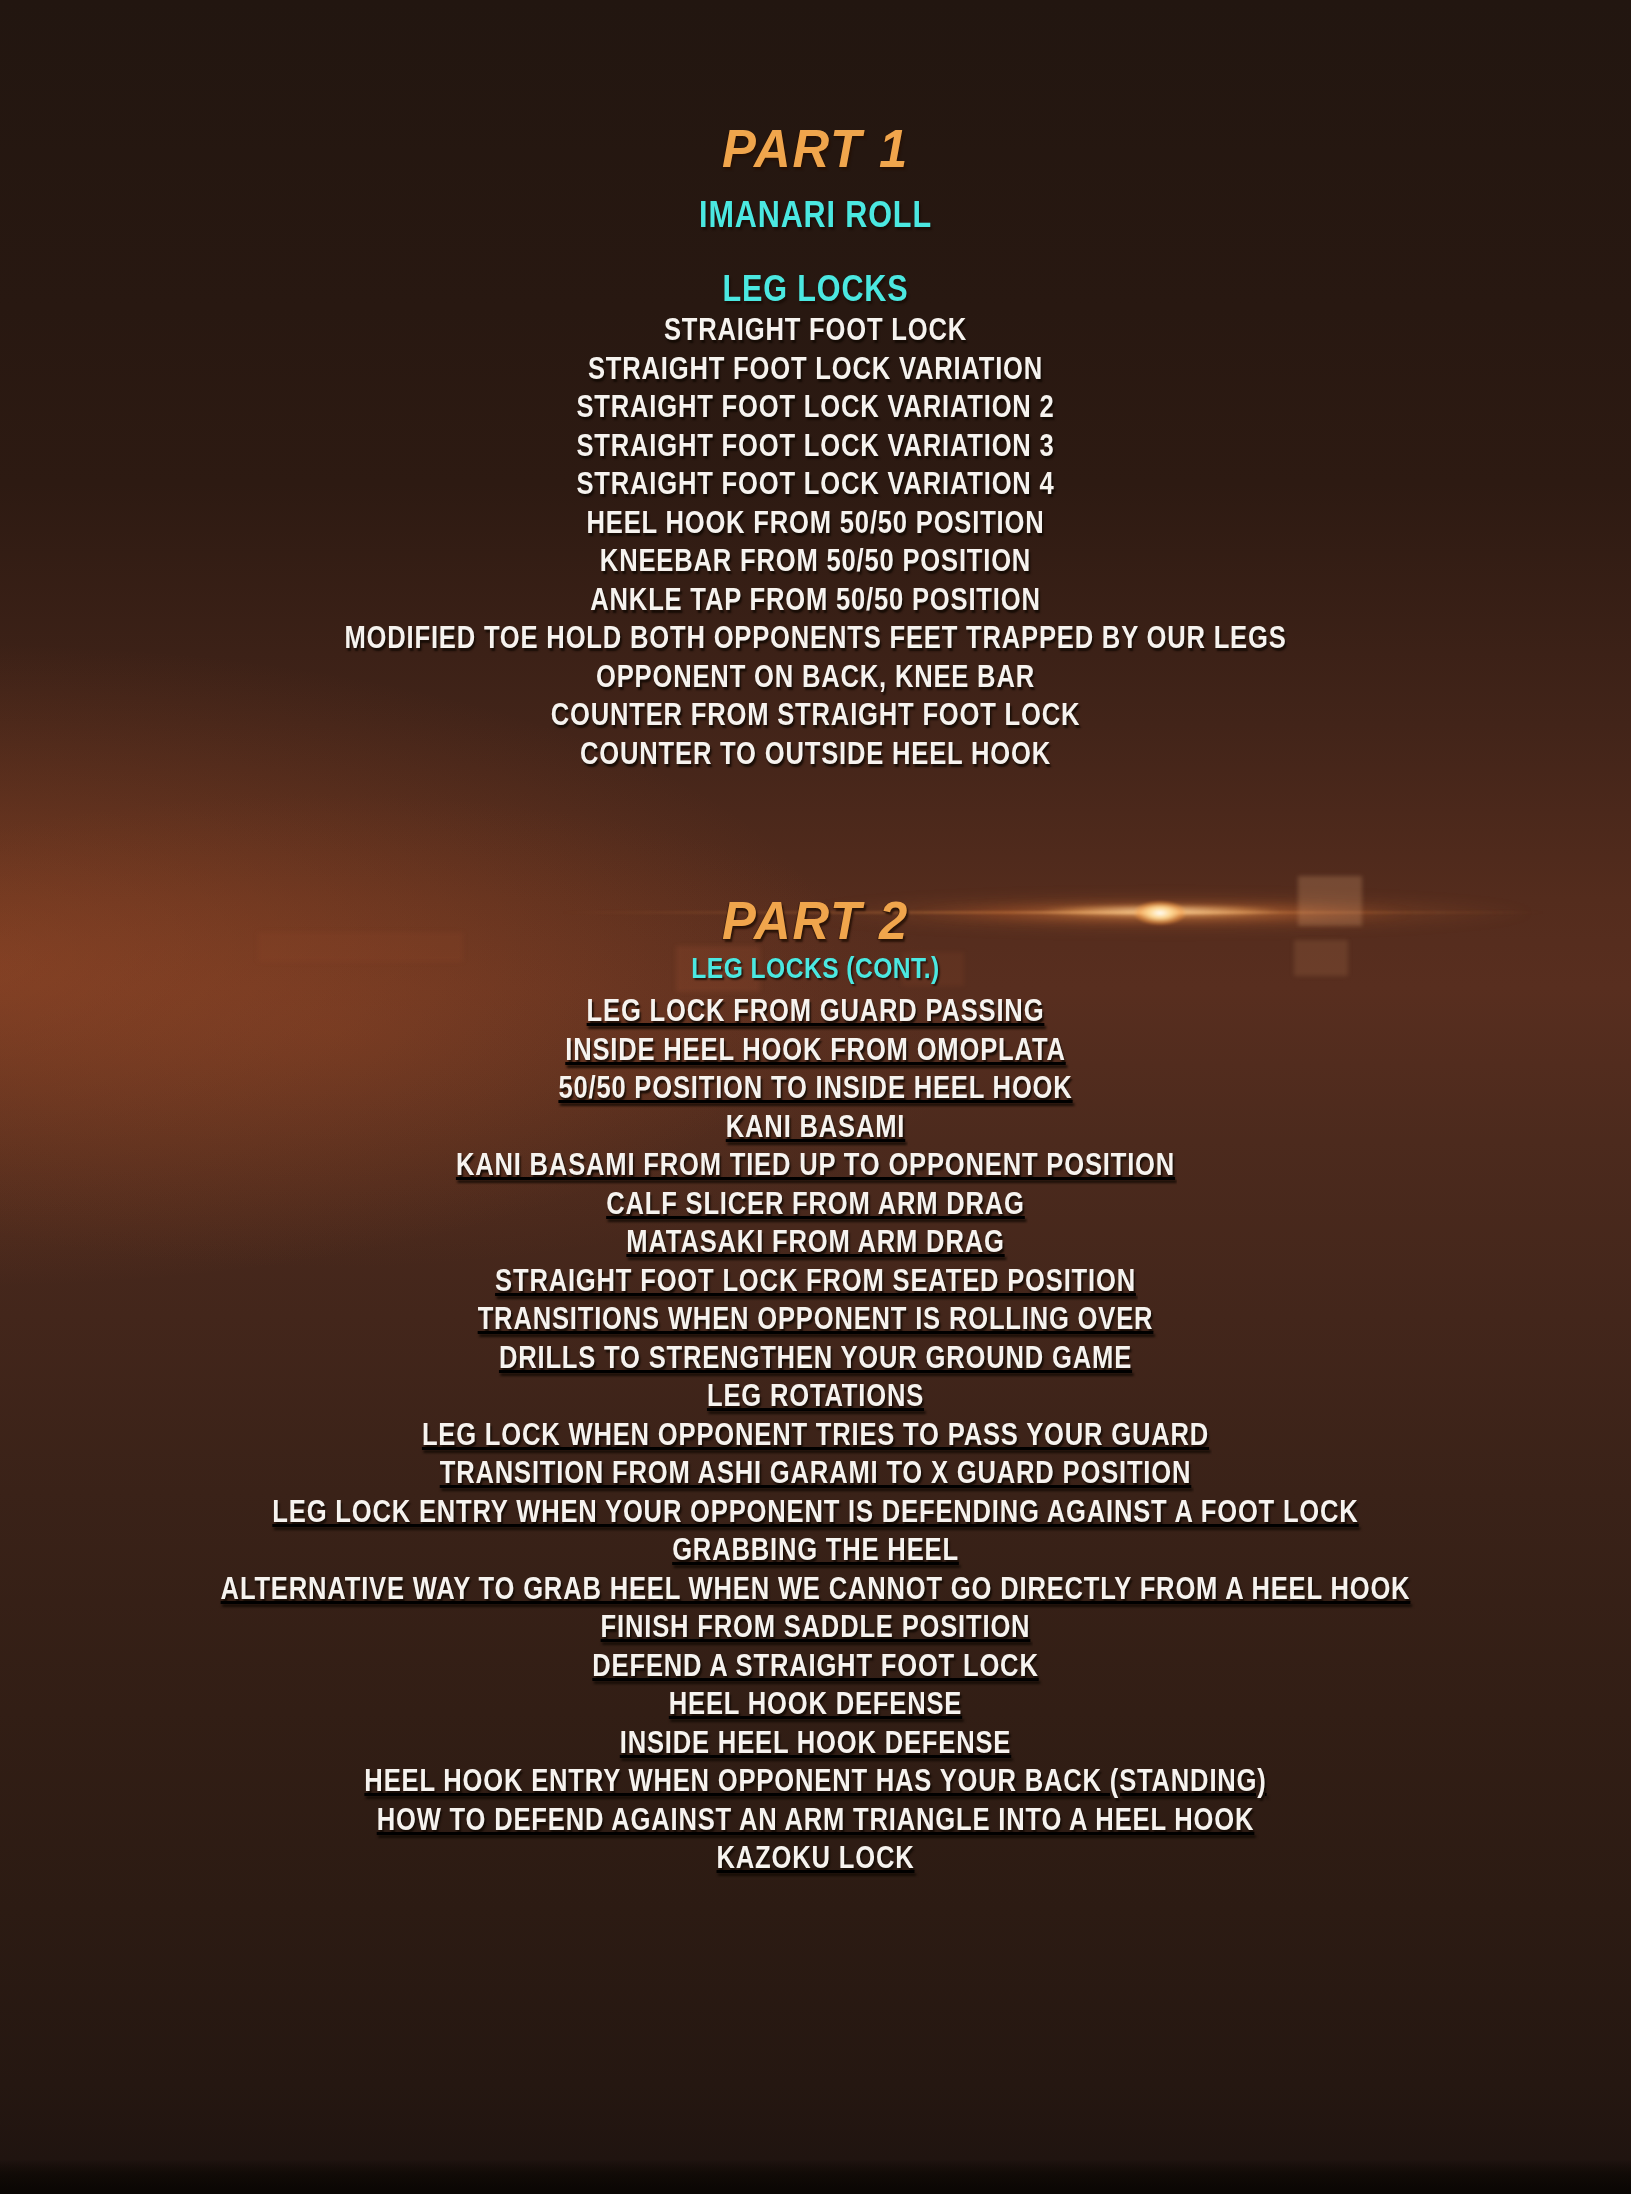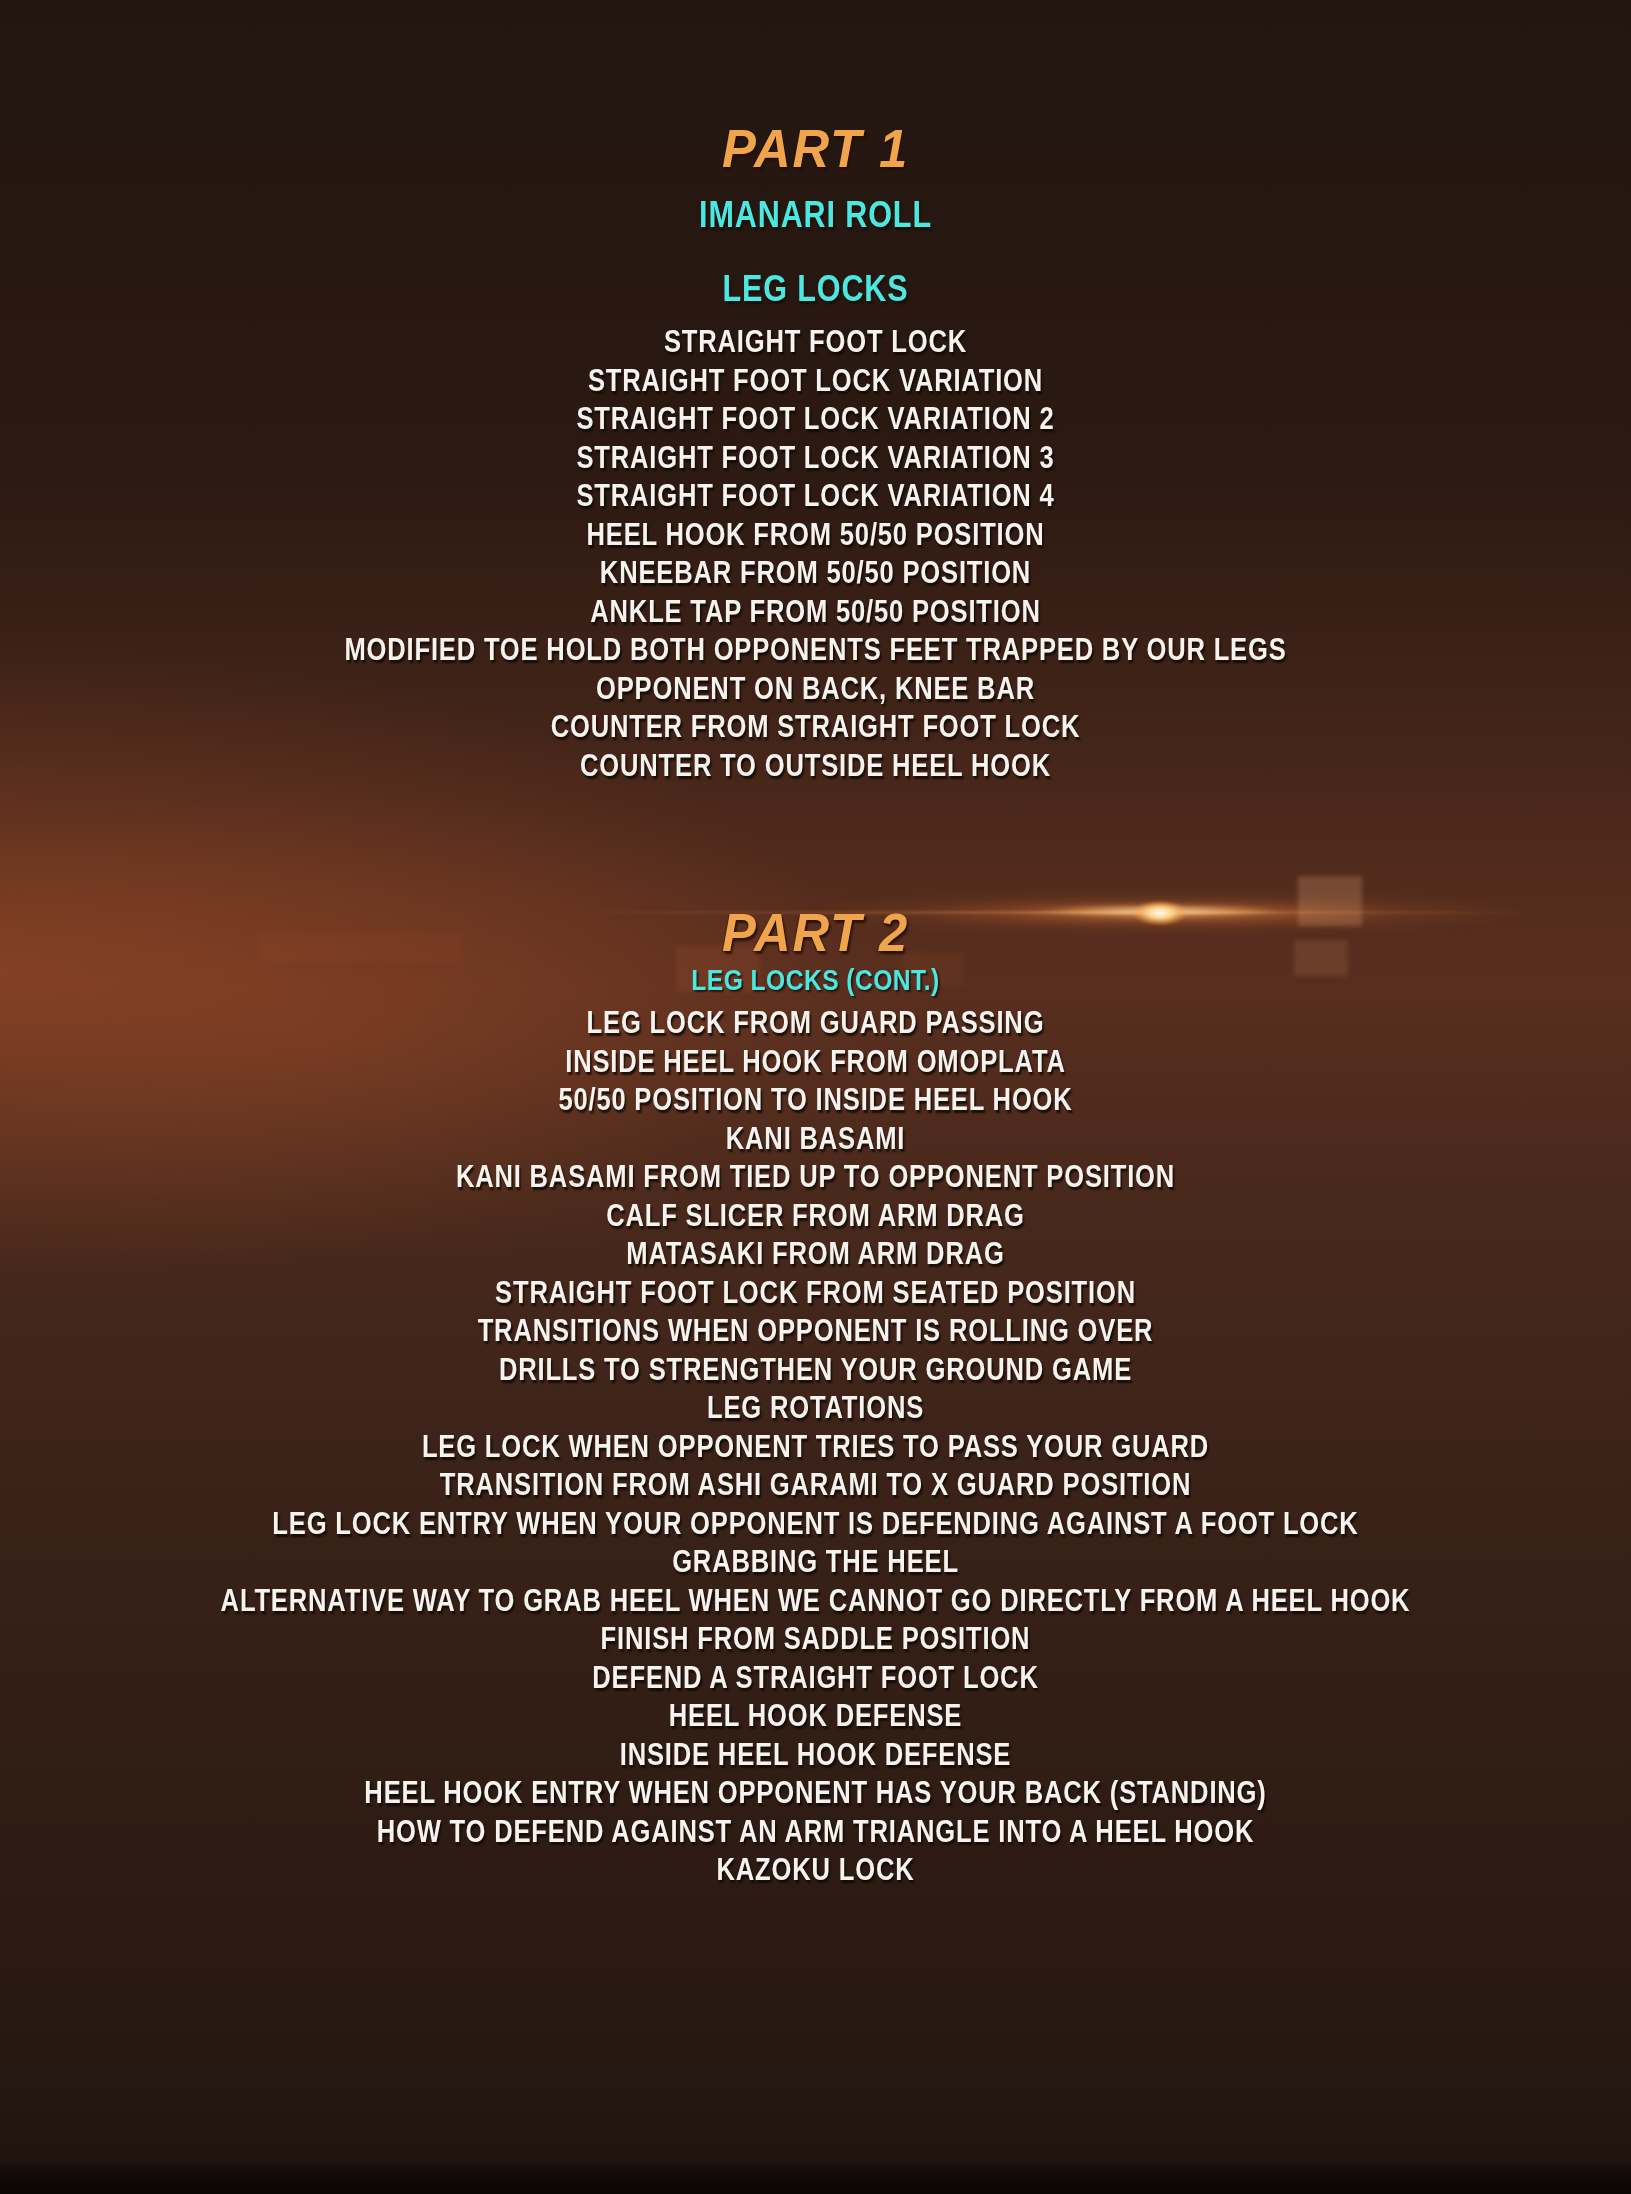--- a/index.html
+++ b/index.html
@@ -58,22 +58,22 @@
   }
   .sec-head.locks{margin-top:32px;}
   .cont-head{
     margin:0;font-weight:700;font-size:29px;line-height:36px;letter-spacing:.5px;
     color:var(--heading,#4be8e1);
     transform:scaleX(.85);transform-origin:50% 50%;
     text-shadow:2px 2px 2px rgba(25,12,6,.8);
   }
   .list{margin:0;}
   .lista{margin-top:2px;}
-  .listb{margin-top:12px;}
-  .listc{margin-top:5px;}
+  .listb{margin-top:0;}
+  .listc{margin-top:5px;text-decoration:underline;}
   .item{
     font-weight:700;font-size:32px;line-height:38.5px;letter-spacing:1px;
     color:var(--item-text,#f6f3ef);
     transform:scaleX(.80);transform-origin:50% 50%;
     text-shadow:2px 3px 2px rgba(18,9,4,.85);
     white-space:nowrap;
   }
 </style>
 </head>
 <body>

